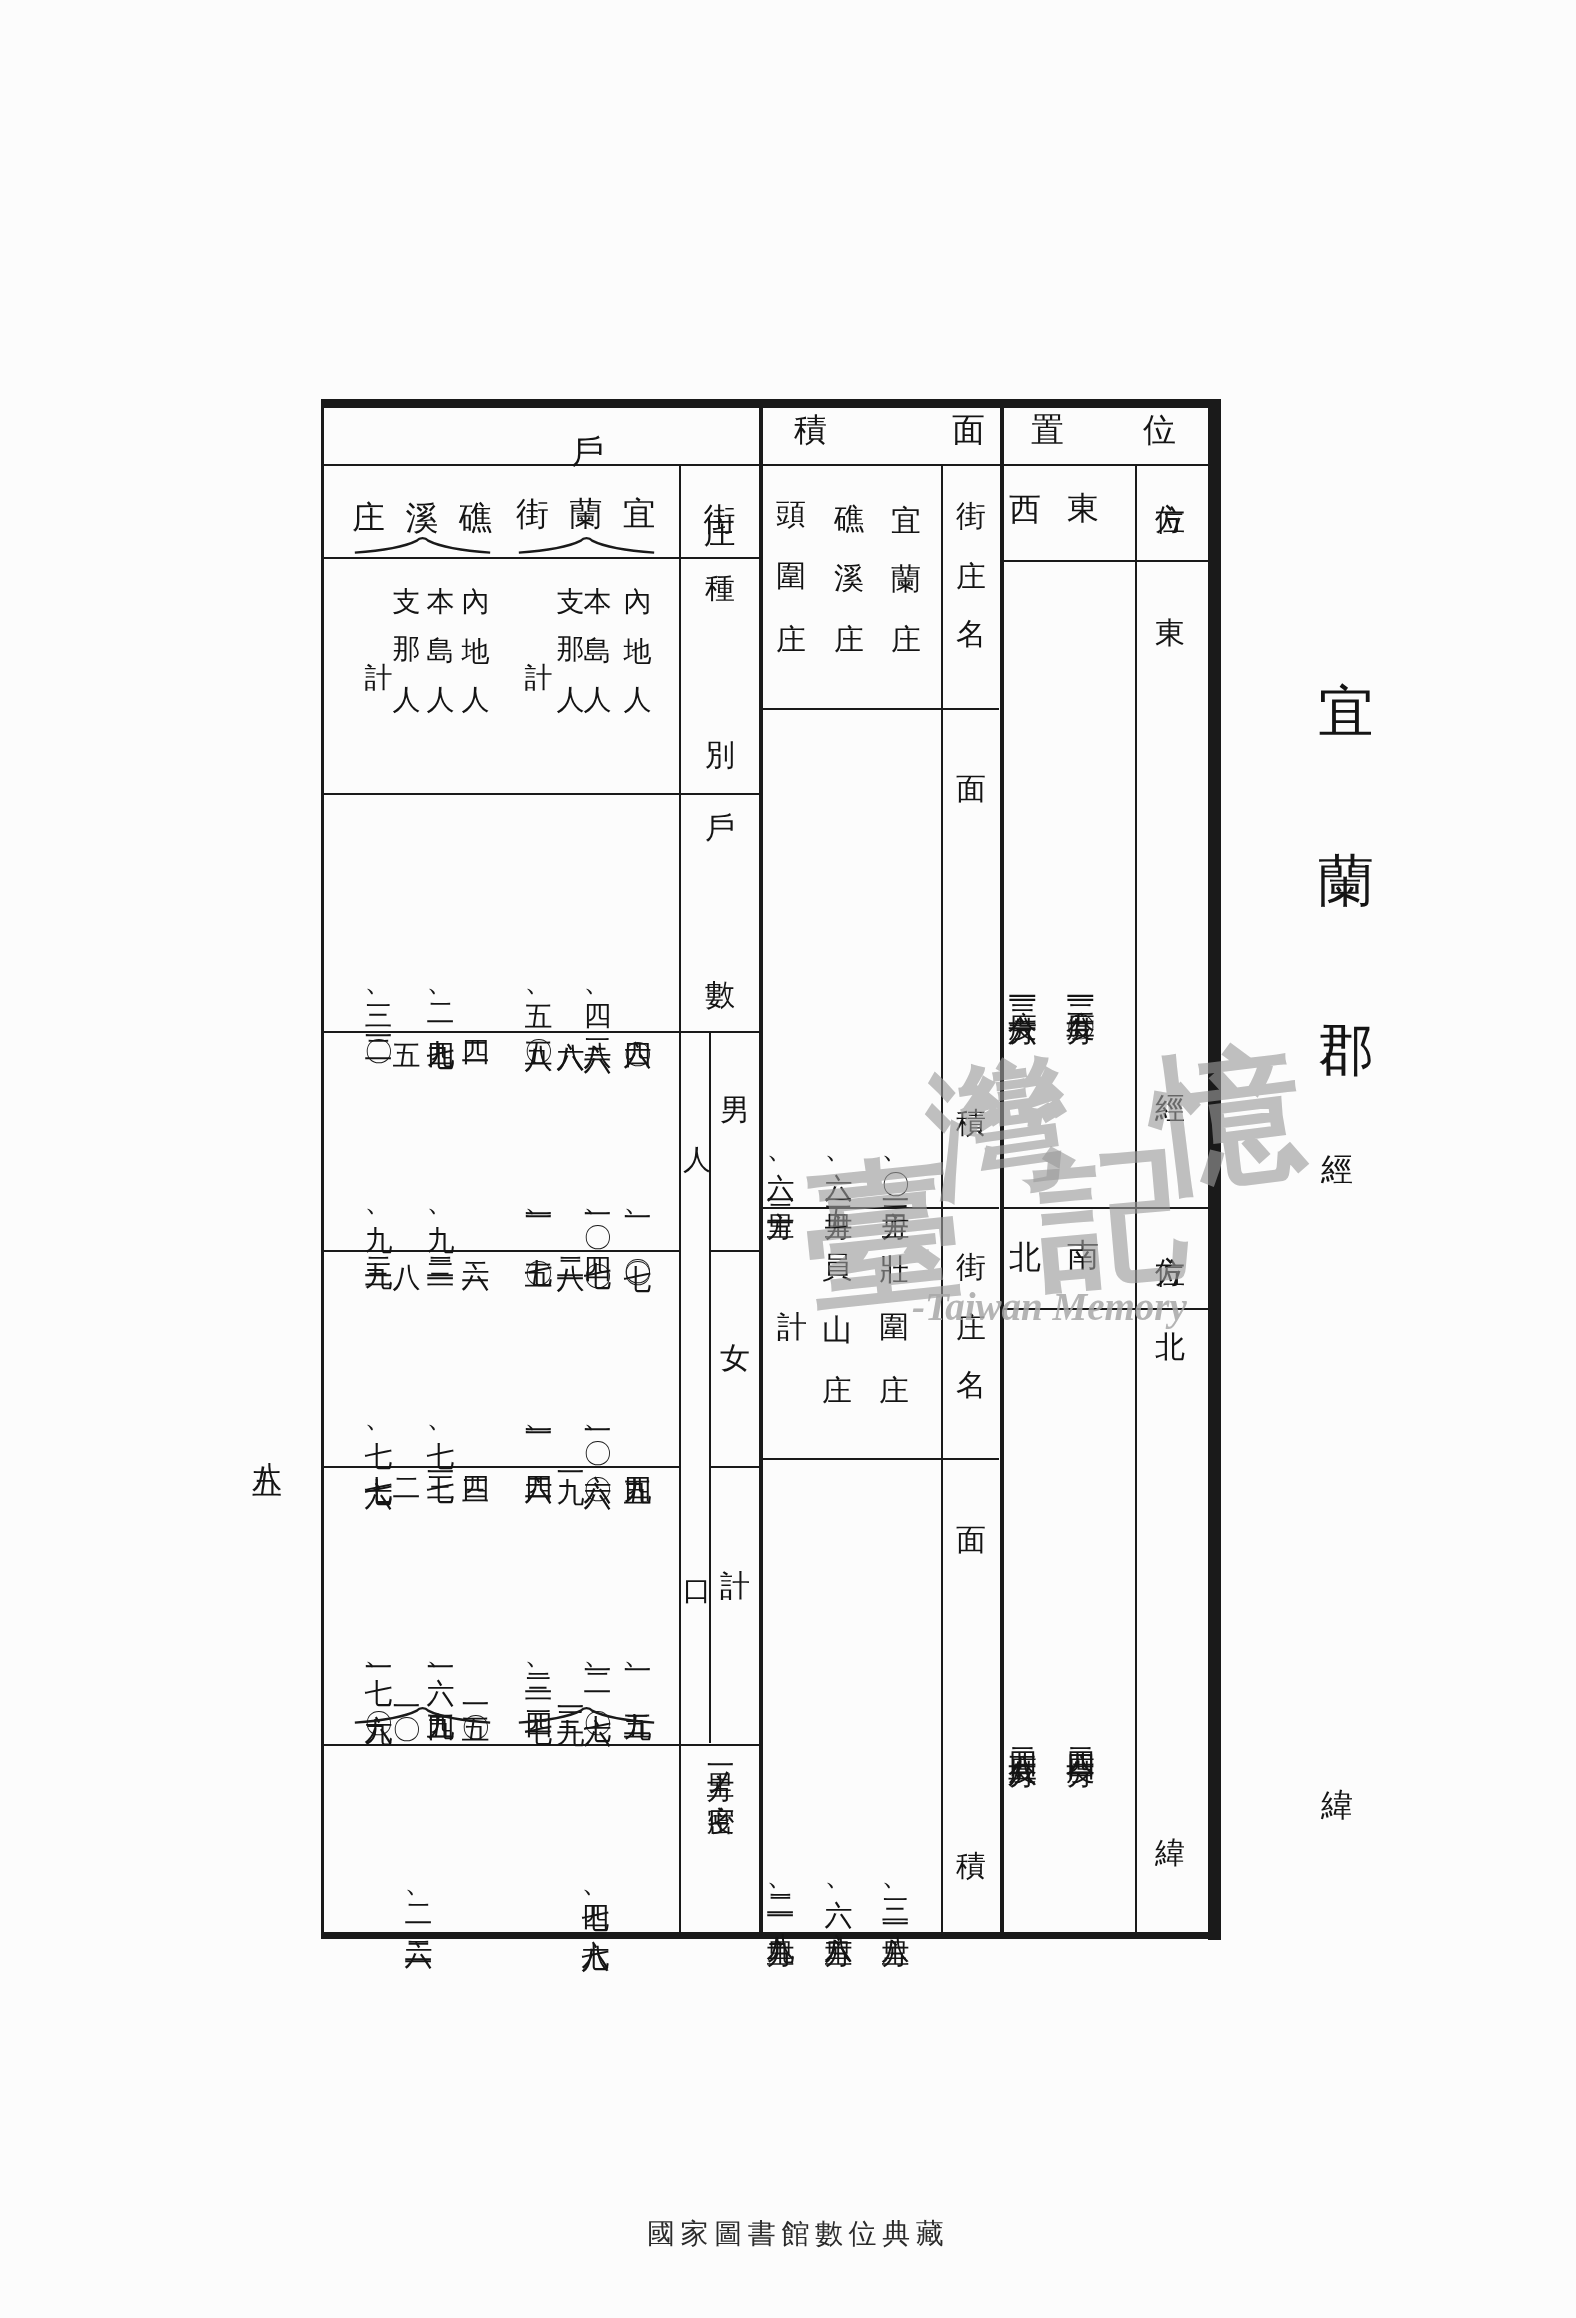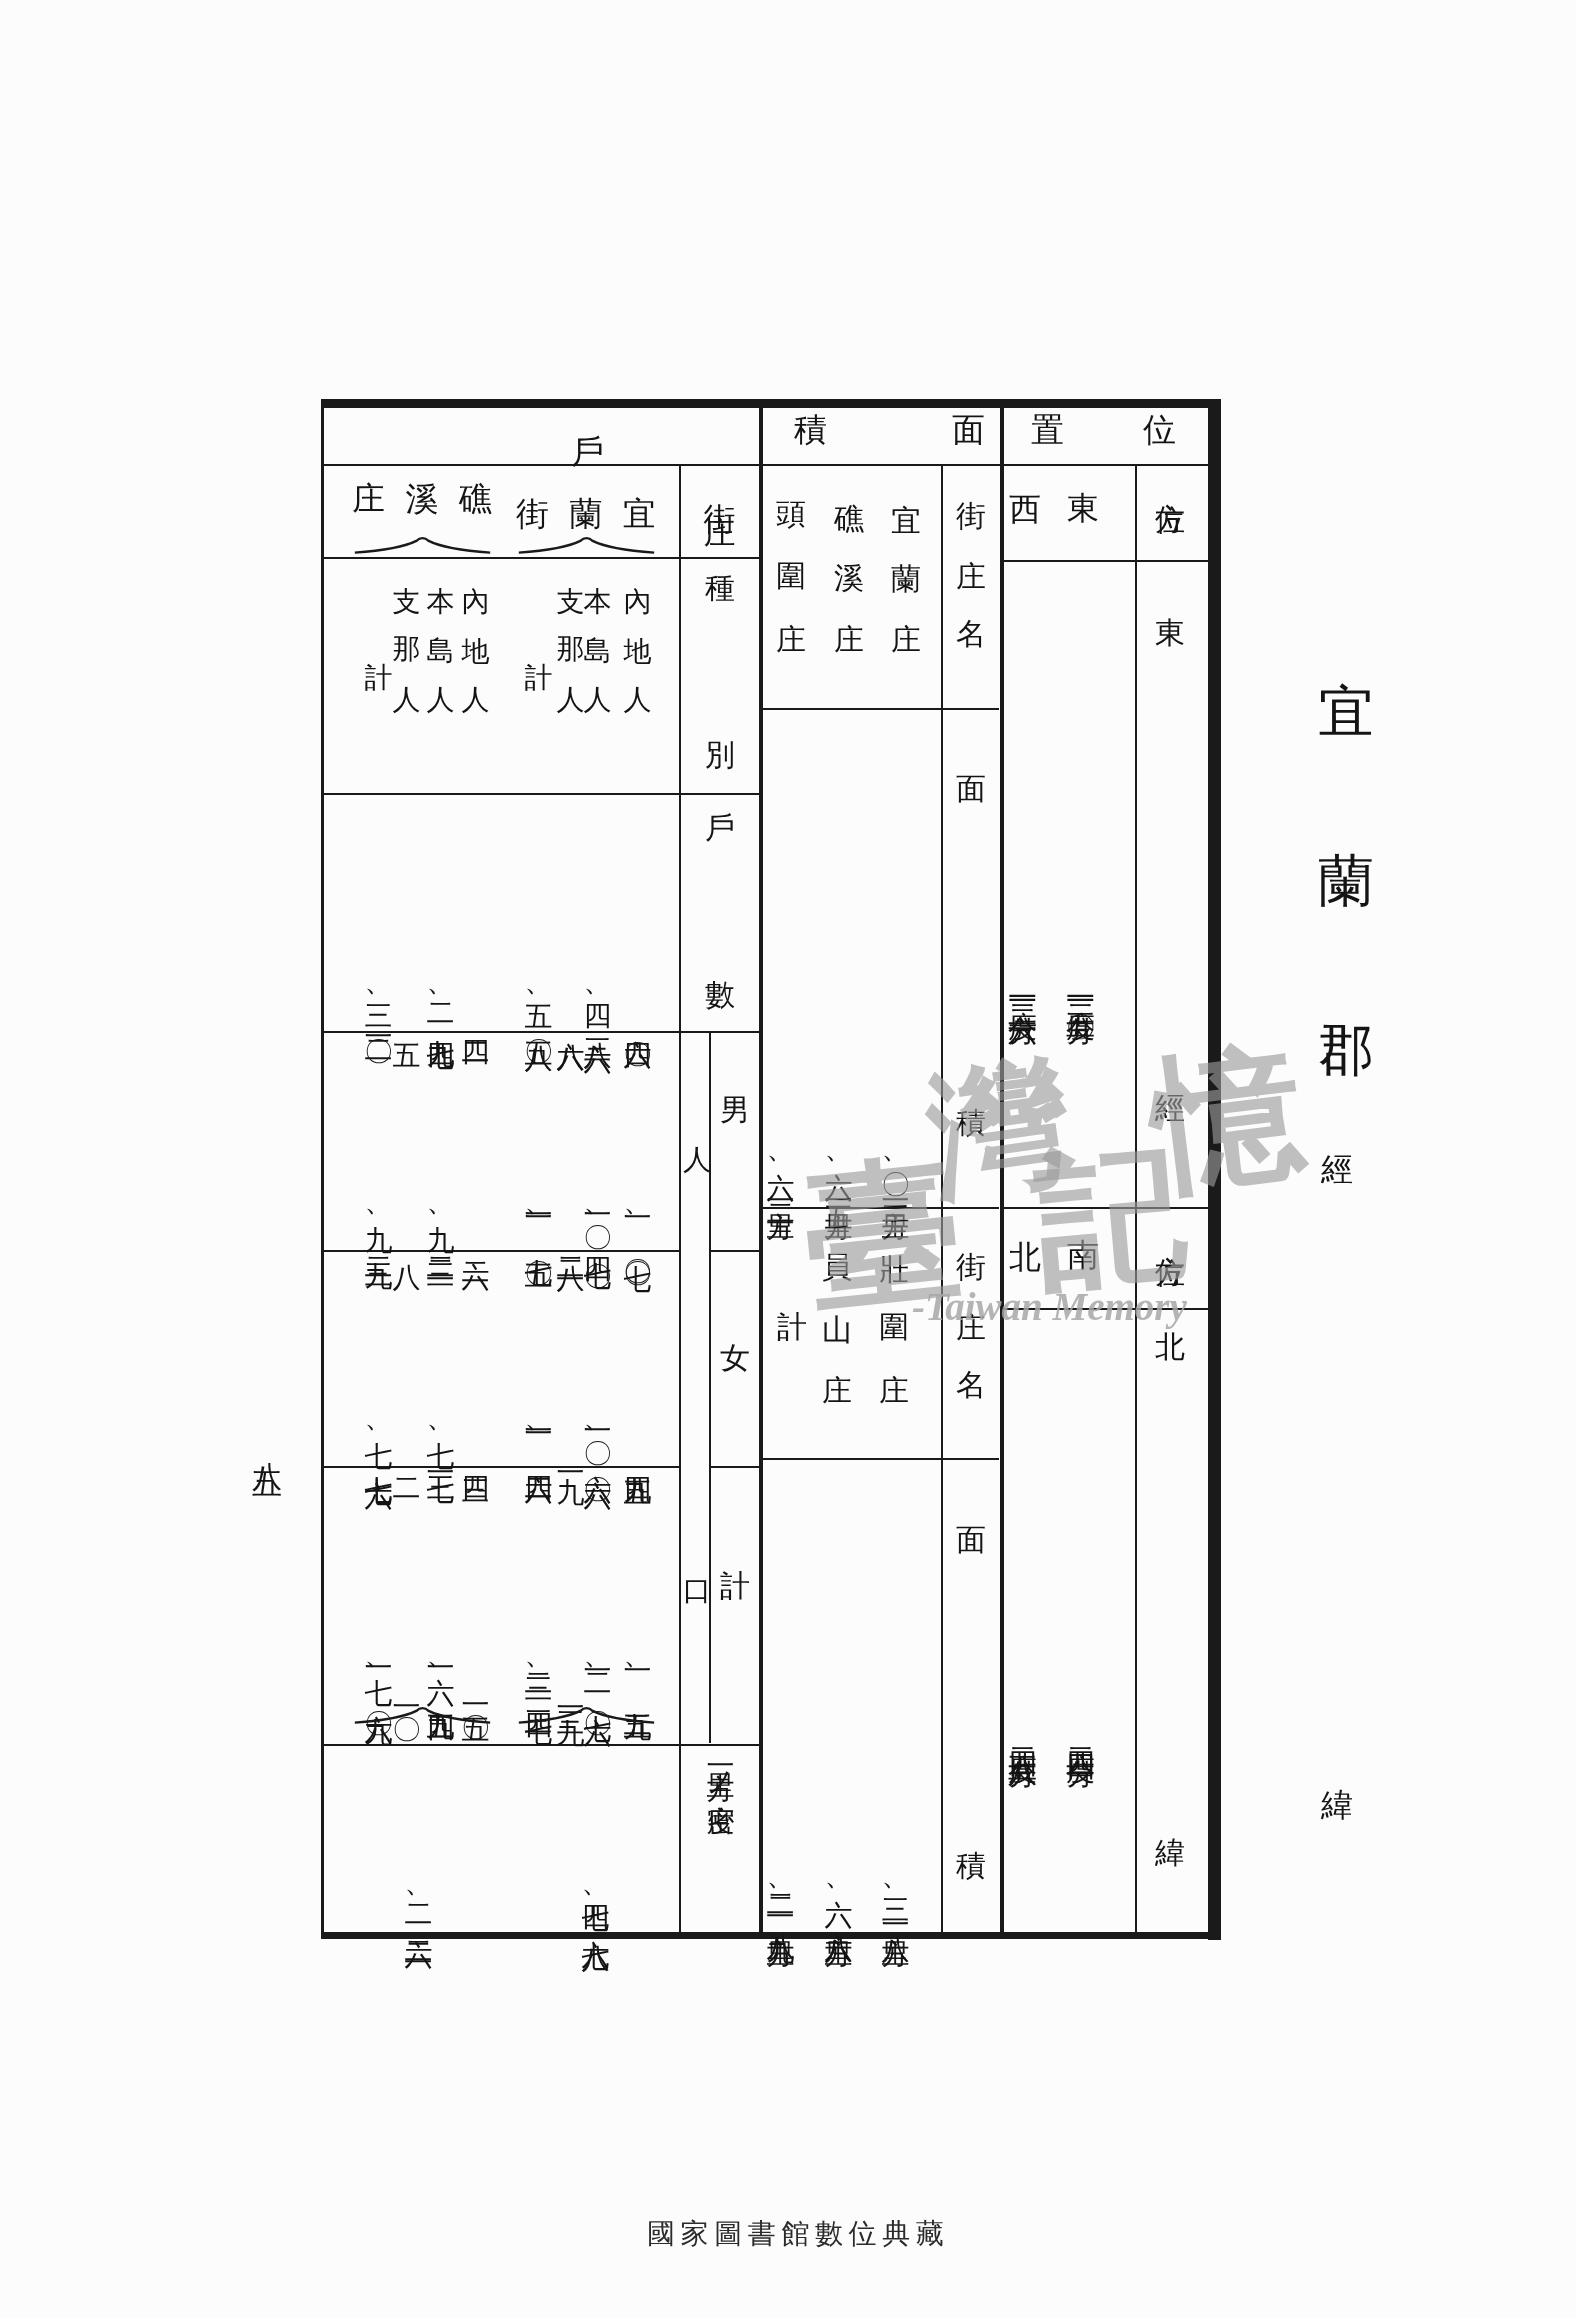--- a/index.html
+++ b/index.html
@@ -51,21 +51,21 @@
     <div class="ln" style="left:1004px;top:1308px;width:204px;height:1.9px;"></div>
   </div>
 
   <span class="h" style="left:571px;top:436px;font-size:33px;">戶</span>
   <span class="h" style="left:952px;top:414px;font-size:33px;">面</span>
   <span class="h" style="left:794px;top:414px;font-size:33px;">積</span>
   <span class="h" style="left:1143px;top:414px;font-size:33px;">位</span>
   <span class="h" style="left:1031px;top:414px;font-size:33px;">置</span>
 
   <span class="h" style="left:516px;top:498px;font-size:33px;letter-spacing:20.4px;">街蘭宜</span>
-  <span class="h" style="left:352px;top:483px;font-size:33px;letter-spacing:20.4px;">庄溪礁</span>
+  <span class="h" style="left:352px;top:502px;font-size:33px;letter-spacing:20.4px;">庄溪礁</span>
   <svg class="brace" style="left:516px;top:535px;" width="141" height="20.4" viewBox="0 0 152 22">
       <path d="M3,19 C32,17 56,13 70,6 C73,2.5 79,2.5 82,6 C96,13 120,17 149,19" stroke="#1a1a1a" stroke-width="2.6" fill="none"></path>
     </svg>
   <svg class="brace" style="left:352px;top:535px;" width="141" height="20.4" viewBox="0 0 152 22">
       <path d="M3,19 C32,17 56,13 70,6 C73,2.5 79,2.5 82,6 C96,13 120,17 149,19" stroke="#1a1a1a" stroke-width="2.6" fill="none"></path>
     </svg>
 
   <span class="v cat" style="left:623px;top:564px;">內地人</span>
   <span class="v cat" style="left:583px;top:564px;">本島人</span>
   <span class="v cat" style="left:556px;top:564px;">支那人</span>

